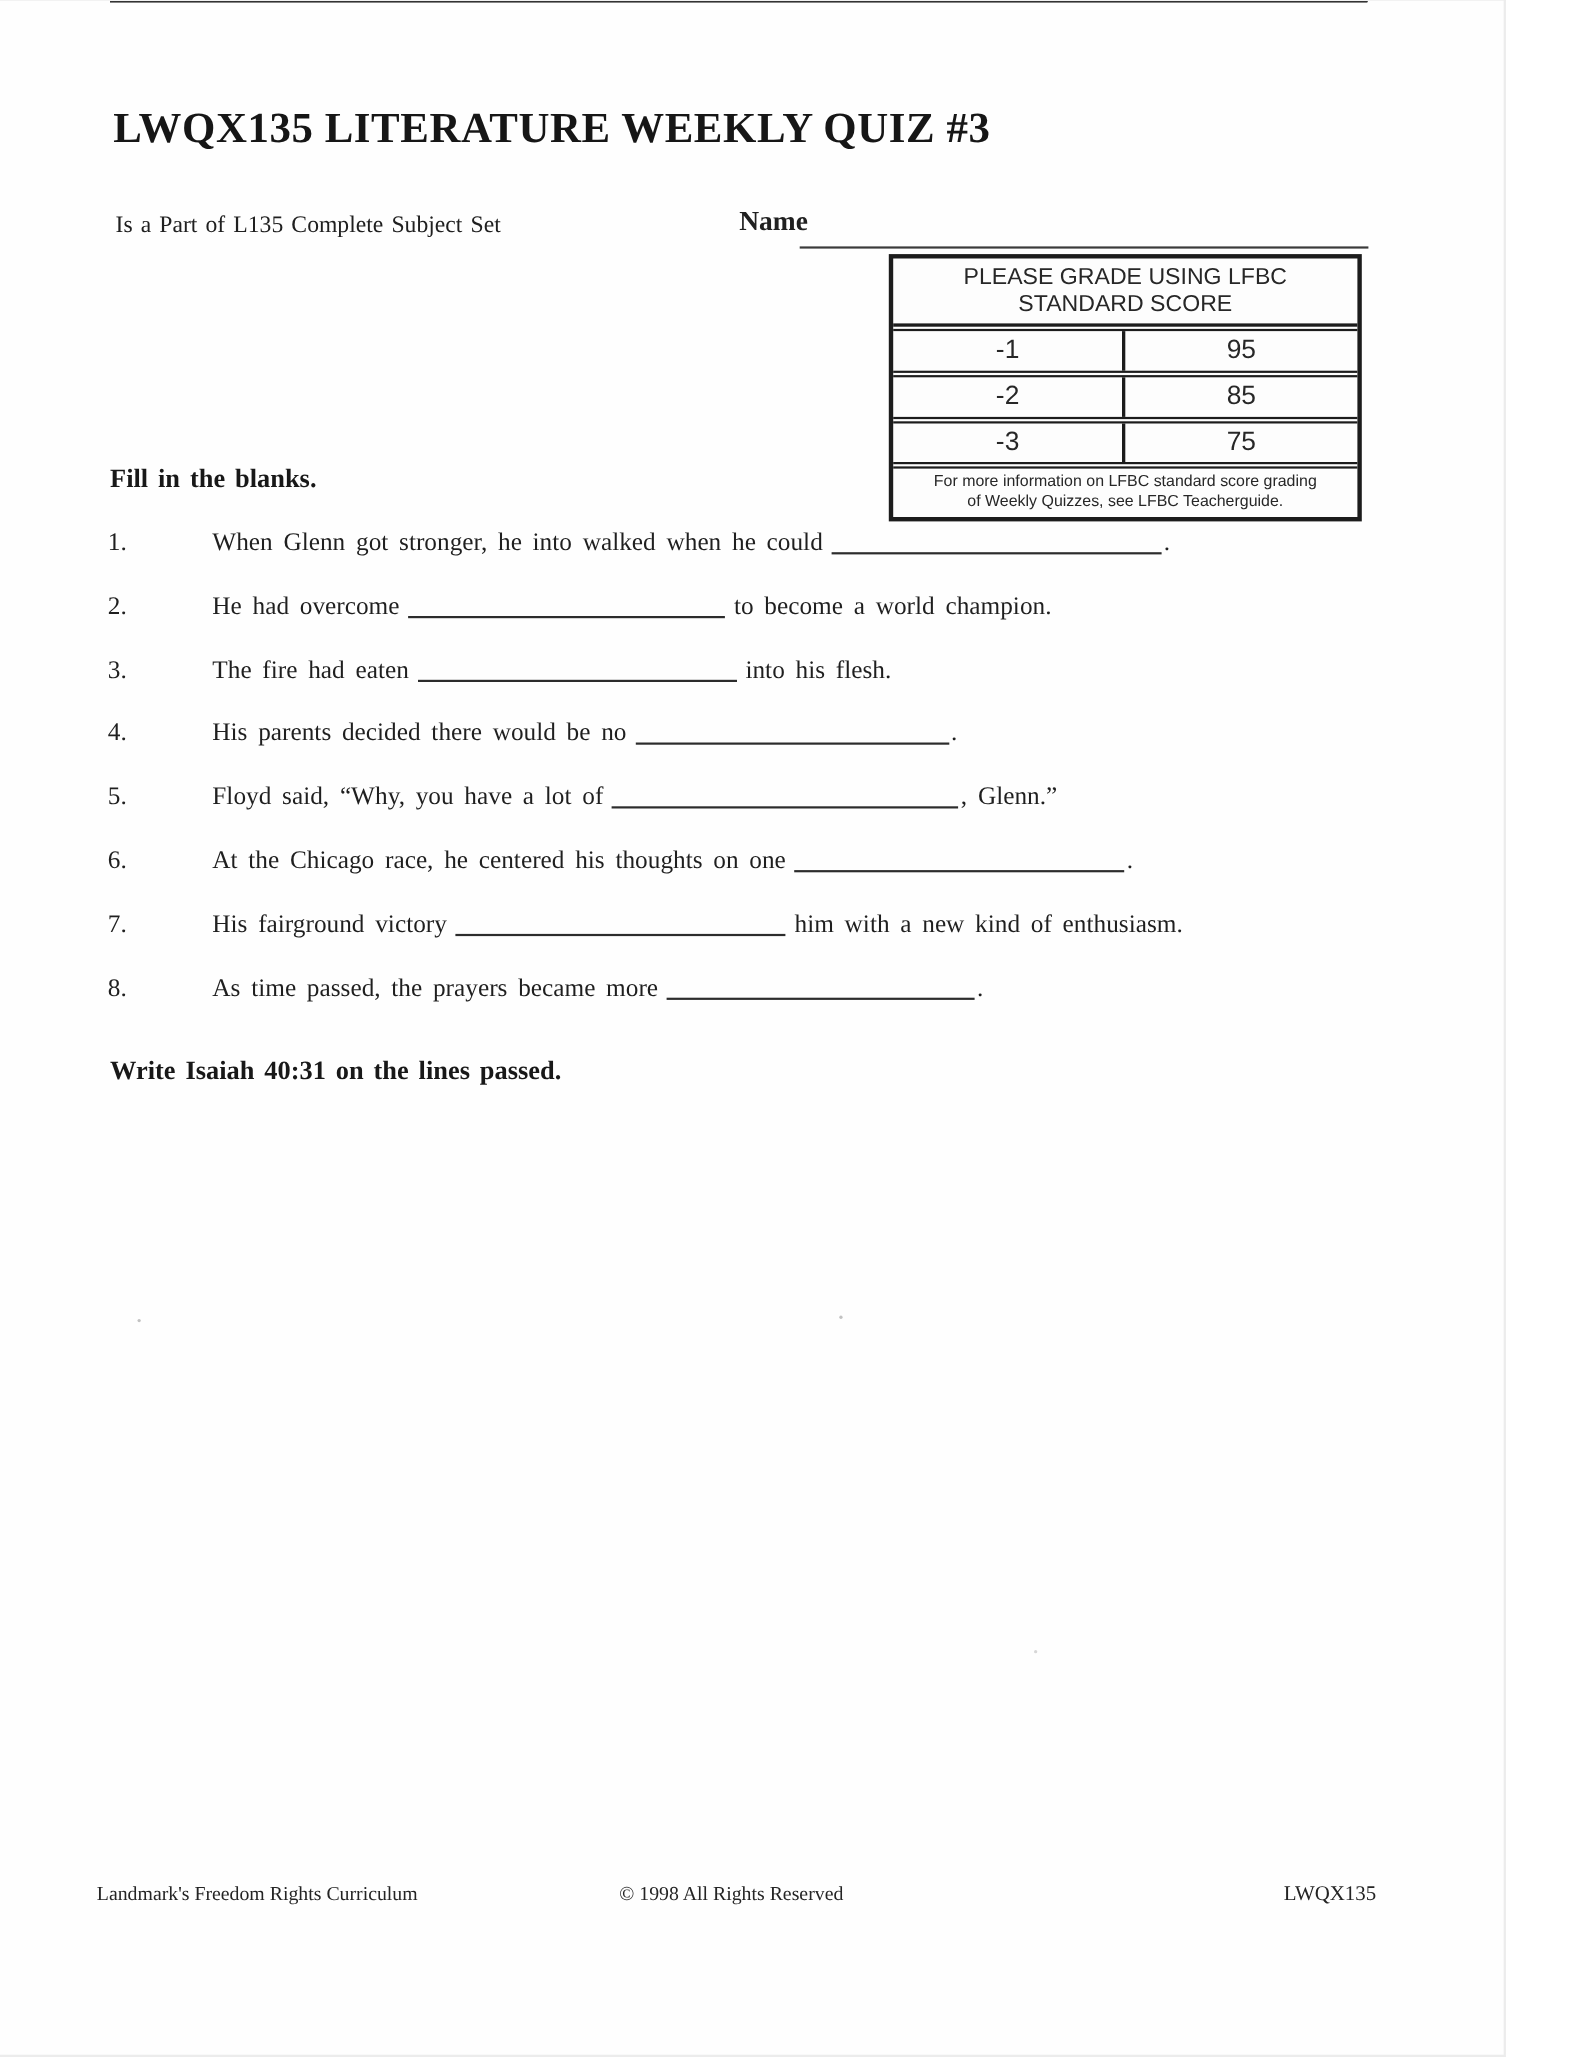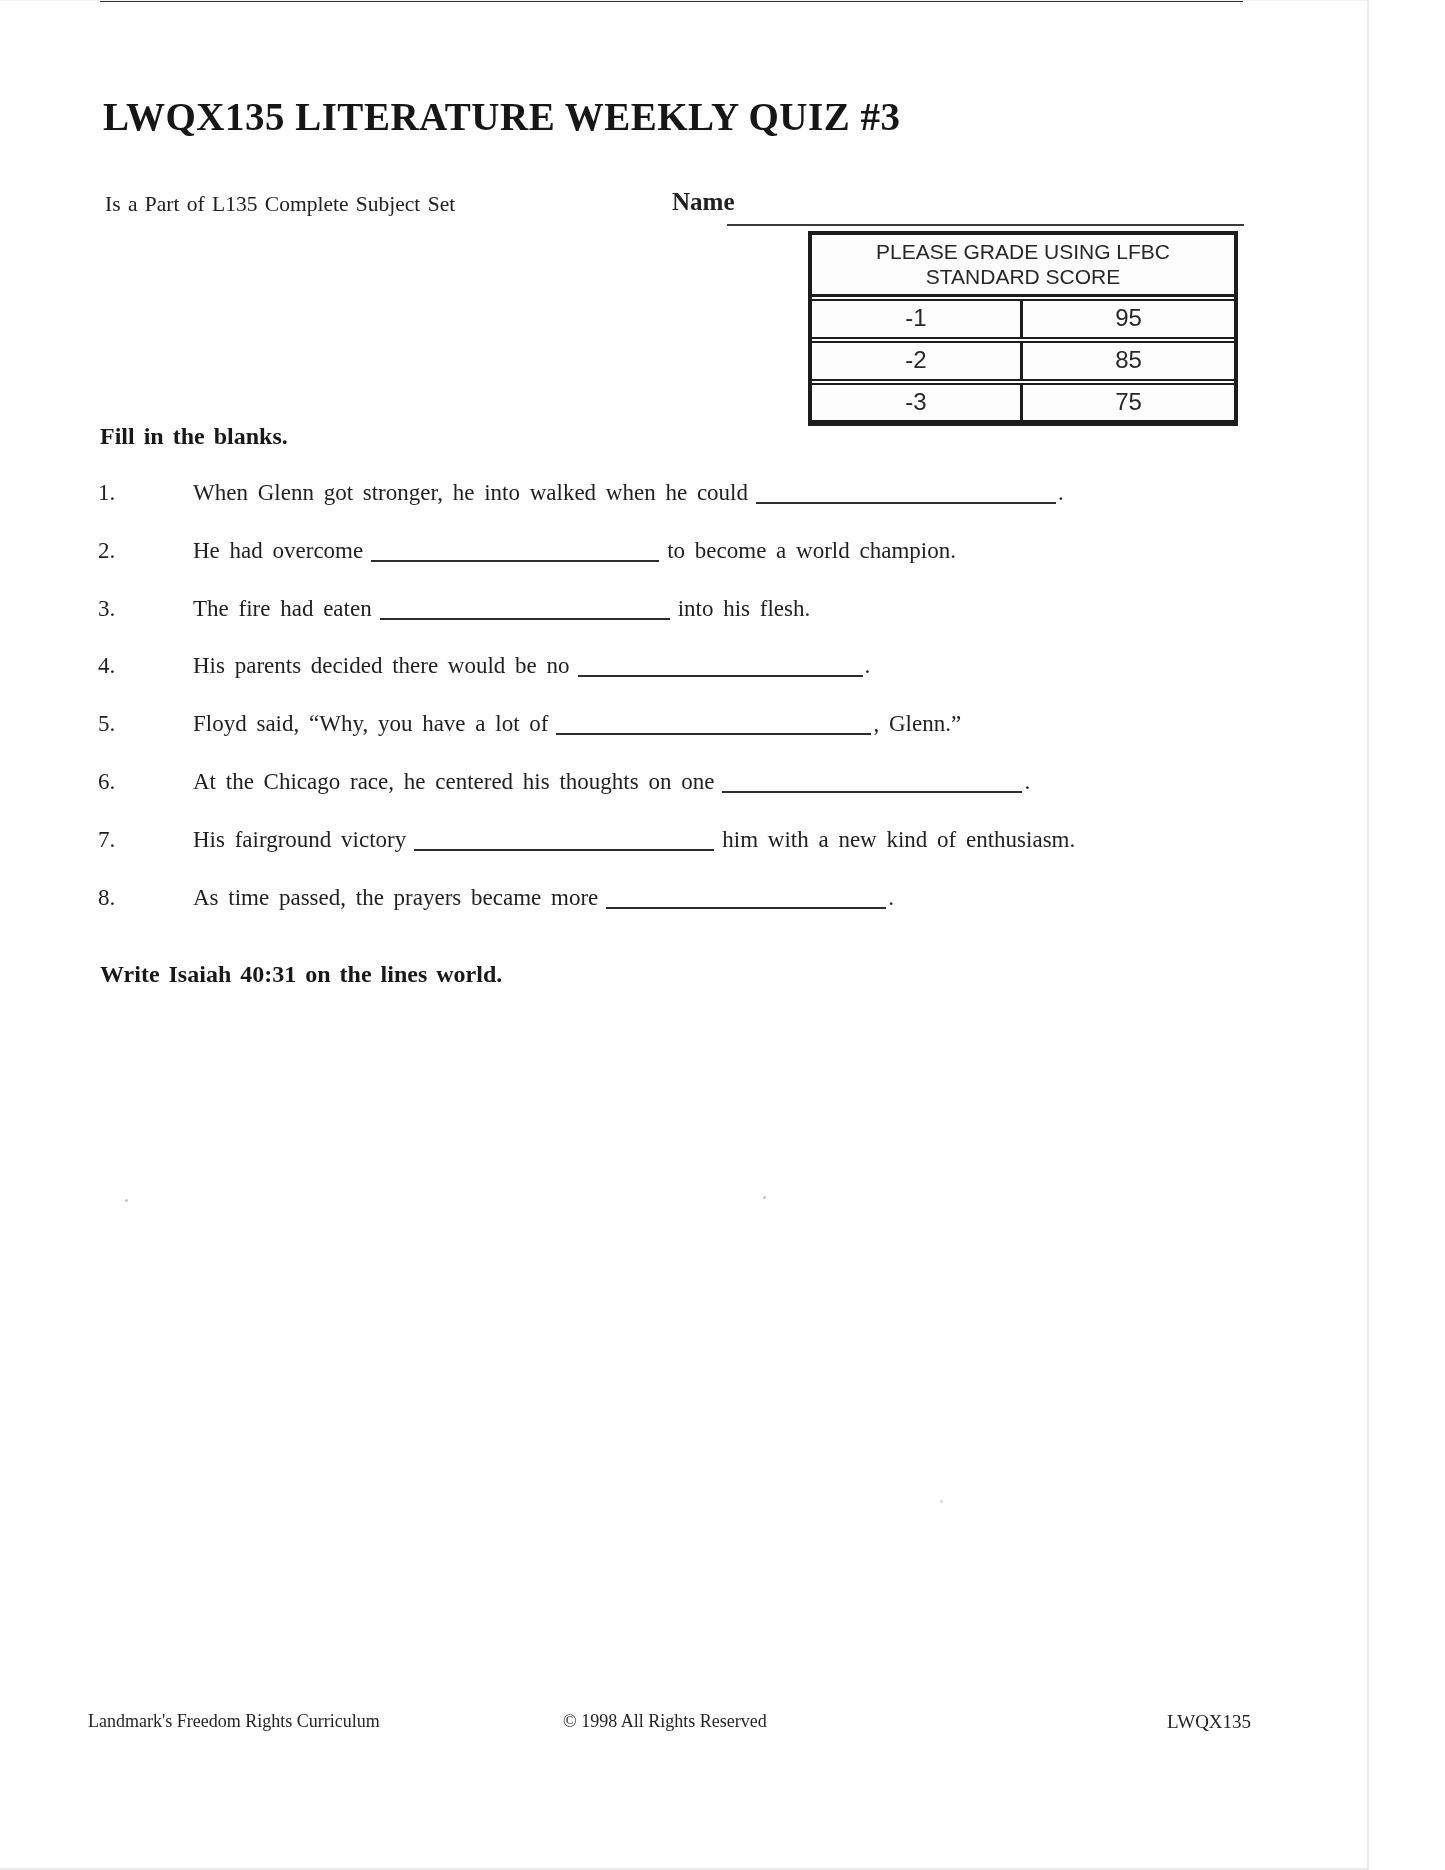--- a/index.html
+++ b/index.html
@@ -155,20 +155,24 @@
       <div class="gt-cell">95</div>
     </div>
     <div class="gt-row">
       <div class="gt-cell left">-2</div>
       <div class="gt-cell">85</div>
     </div>
     <div class="gt-row">
       <div class="gt-cell left">-3</div>
       <div class="gt-cell">75</div>
     </div>
+    <div class="gt-note">
+      <span>For more information on LFBC standard score grading</span><br>
+      <span>of Weekly Quizzes, see LFBC Teacherguide.</span>
+    </div>
   </div>
 
   <div class="fill-heading">Fill in the blanks.</div>
 
   <div class="questions">
     <div class="q-row">
       <span class="q-num">1.</span><span>When Glenn got stronger, he into walked when he could</span><span class="blank"></span><span class="q-post tight">.</span>
     </div>
     <div class="q-row">
       <span class="q-num">2.</span><span>He had overcome</span><span class="blank"></span><span class="q-post">to become a world champion.</span>
@@ -186,21 +190,21 @@
       <span class="q-num">6.</span><span>At the Chicago race, he centered his thoughts on one</span><span class="blank"></span><span class="q-post tight">.</span>
     </div>
     <div class="q-row">
       <span class="q-num">7.</span><span>His fairground victory</span><span class="blank"></span><span class="q-post">him with a new kind of enthusiasm.</span>
     </div>
     <div class="q-row">
       <span class="q-num">8.</span><span>As time passed, the prayers became more</span><span class="blank"></span><span class="q-post tight">.</span>
     </div>
   </div>
 
-  <div class="write-heading">Write Isaiah 40:31 on the lines world.</div>
+  <div class="write-heading">Write Isaiah 40:31 on the lines passed.</div>
 
   <div class="write-line"></div>
   <div class="write-line"></div>
   <div class="write-line"></div>
   <div class="write-line"></div>
 
   <div class="speck" style="left:763px; top:1196px;"></div>
   <div class="speck" style="left:125px; top:1199px;"></div>
   <div class="speck" style="left:940px; top:1500px; opacity:.35;"></div>
 

